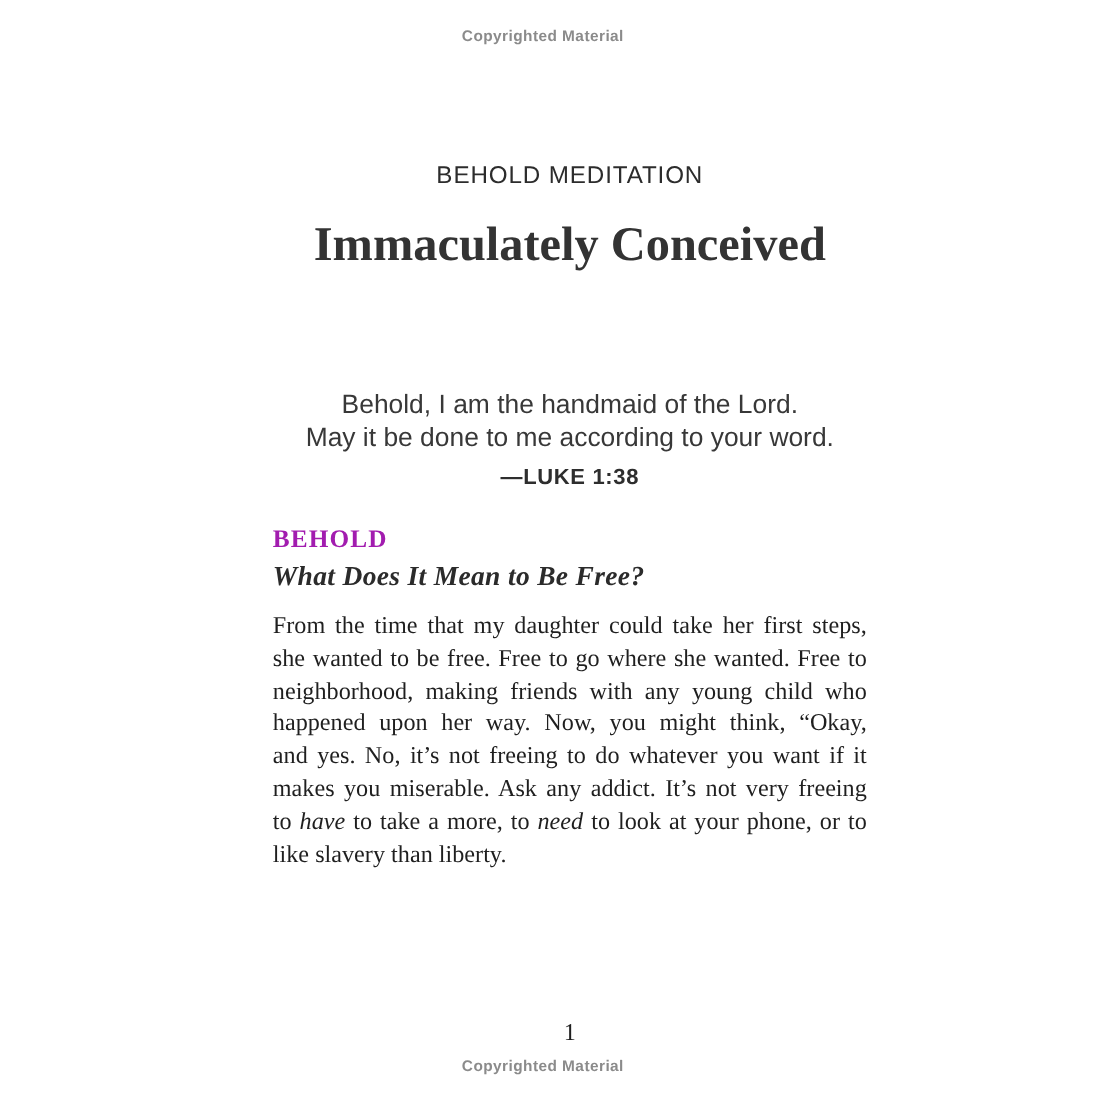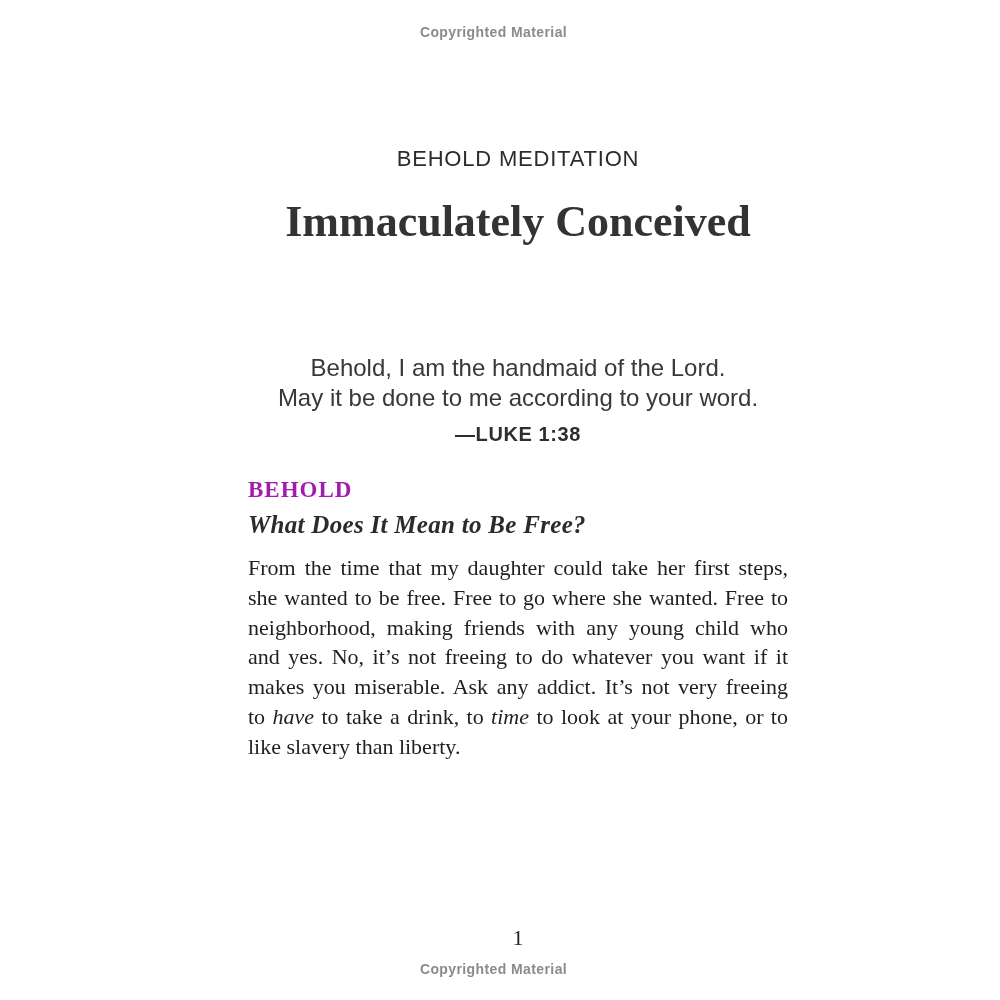--- a/index.html
+++ b/index.html
@@ -143,23 +143,24 @@
     </div>
 
     <div class="section-heading">BEHOLD</div>
 
     <div class="section-subheading">What Does It Mean to Be Free?</div>
 
     <div class="body-paragraph">
         <div class="body-line"><span>From the time that my daughter could take her first steps,</span></div>
         <div class="body-line"><span>she wanted to be free. Free to go where she wanted. Free to</span></div>
         <div class="body-line"><span>neighborhood, making friends with any young child who</span></div>
+        <div class="body-line"><span>happened upon her way. Now, you might think, “Okay,</span></div>
         <div class="body-line"><span>and yes. No, it’s not freeing to do whatever you want if it</span></div>
         <div class="body-line"><span>makes you miserable. Ask any addict. It’s not very freeing</span></div>
-        <div class="body-line"><span>to </span><span class="it">have</span><span> to take a drink, to </span><span class="it">time</span><span> to look at your phone, or to</span></div>
+        <div class="body-line"><span>to </span><span class="it">have</span><span> to take a more, to </span><span class="it">need</span><span> to look at your phone, or to</span></div>
         <div class="body-line last"><span>like slavery than liberty.</span></div>
       </div>
 
     <div class="page-number">1</div>
 
   </div>
 
   <div class="copyright copyright-bottom">Copyrighted Material</div>
 
 </div>

